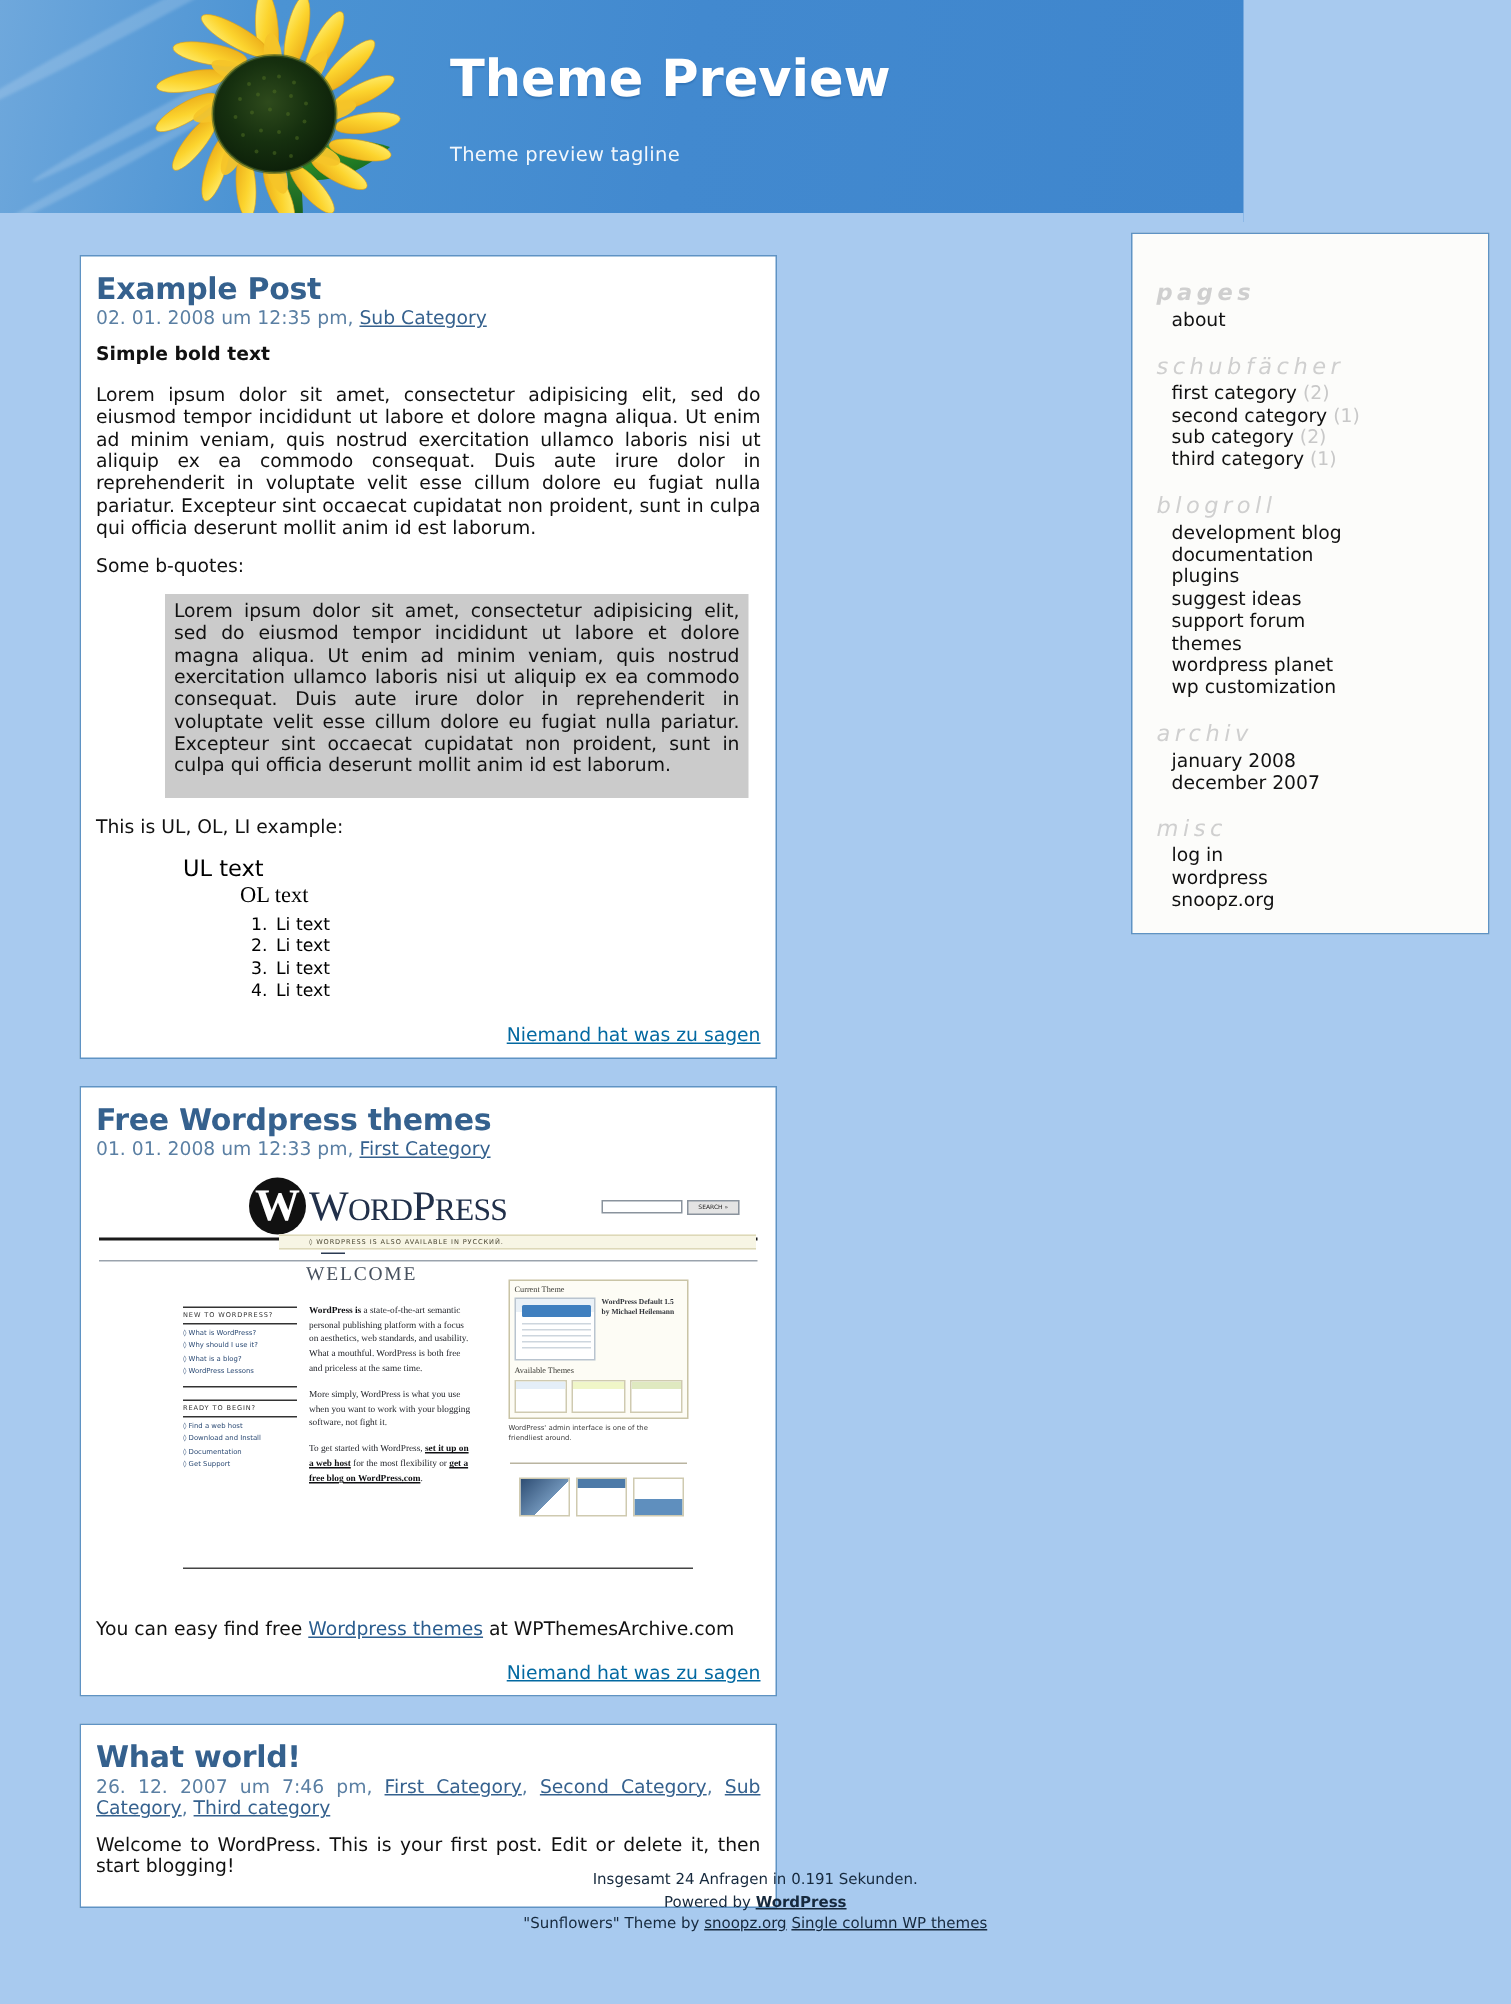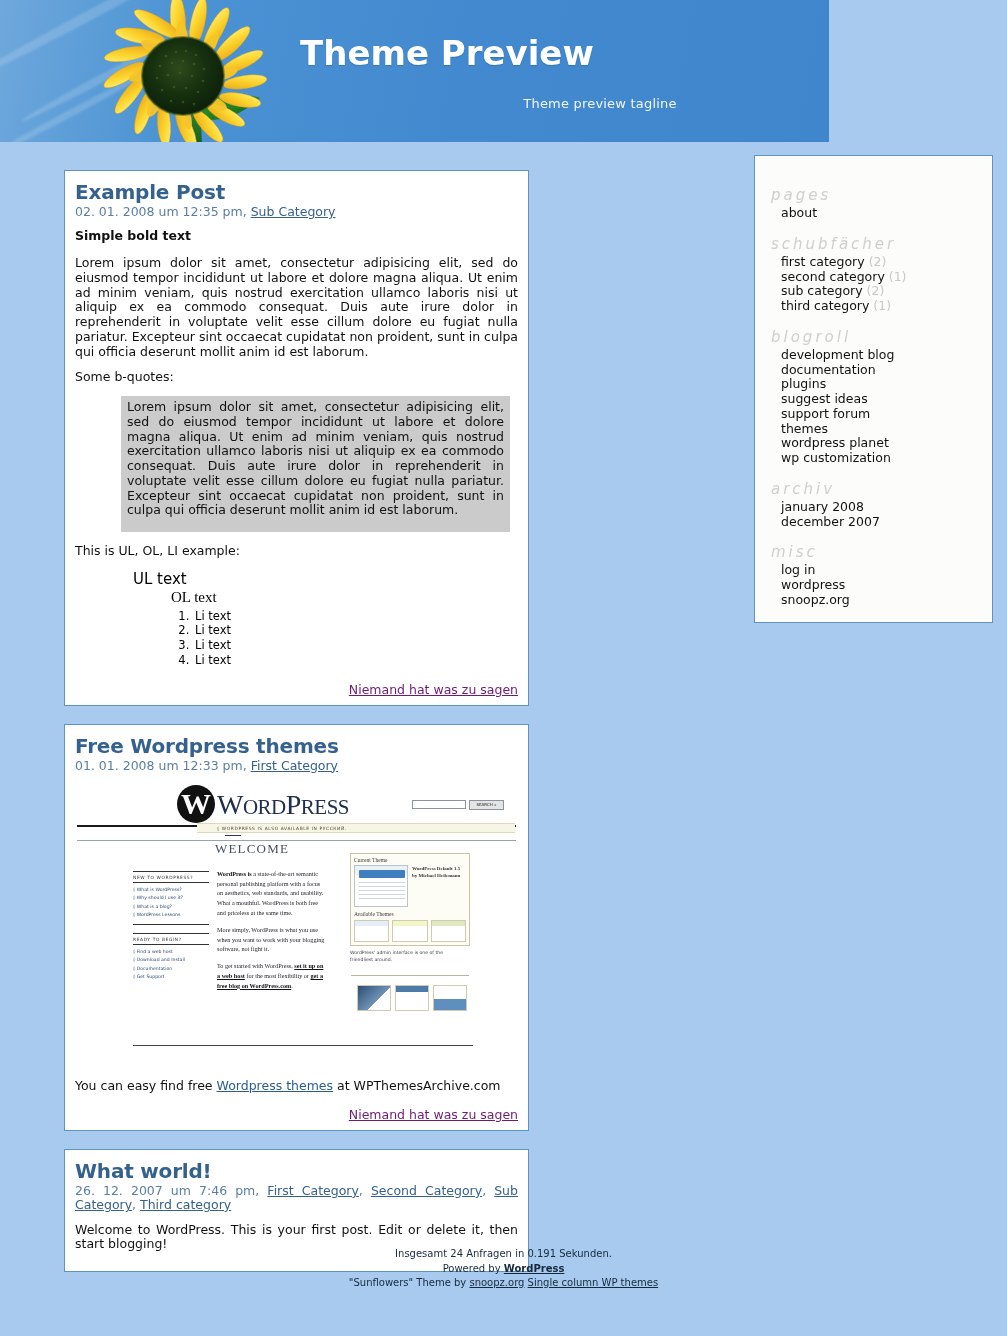--- a/index.html
+++ b/index.html
@@ -54,40 +54,39 @@
     letter-spacing: 0px;
     line-height: 1;
     text-shadow: 0 1px 1px rgba(0,60,120,0.25);
   }
   #blog-tagline {
     margin: 0;
     padding-top: 26px;
     font-size: 13px;
     color: #f2f7fc;
     letter-spacing: 0.2px;
-    text-align: center;
   }
   #header-bottom-edge {
     position: absolute;
     left: 0;
     bottom: 0;
     width: 1007px;
     height: 6px;
     background: #a8caef;
   }
 
   
   #page {
     position: relative;
     width: 1007px;
     height: 1148px;
   }
   #content {
     position: absolute;
-    left: 64px;
+    left: 53px;
     top: 22px;
     width: 465px;
   }
   #sidebar {
     position: absolute;
     left: 754px;
     top: 7px;
     width: 239px;
     background: #fcfcfa;
     border: 1px solid #5f93c4;
@@ -162,21 +161,21 @@
   .li-list > li {
     font-size: 11.5px;
     line-height: 1.28;
     padding-left: 2px;
   }
   .post-footer {
     text-align: right;
     font-size: 12.5px;
     margin-top: 14px;
   }
-  .post-footer a { color: #701a75; }
+  .post-footer a { color: #0369a1; }
   .post-trailing {
     font-size: 12.5px;
     margin: 8px 0 0 0;
     color: #111;
   }
 
   
   .wp-shot {
     width: 443px;
     height: 287px;
@@ -387,21 +386,21 @@
   .sb-heading {
     font-size: 15px;
     font-style: italic;
     color: #cfcfcf;
     letter-spacing: 3px;
     margin: 14px 0 2px 0;
     padding-left: 6px;
     font-weight: normal;
     font-family: "DejaVu Sans", sans-serif;
   }
-  .sb-heading.first { margin-top: 30px; }
+  .sb-heading.first { margin-top: 30px; font-weight: bold; }
   .sb-list { list-style: none; margin: 0; padding: 0 0 0 16px; }
   .sb-list li { font-size: 12.5px; line-height: 1.18; }
   .sb-list li a { color: #111; text-decoration: none; }
   .sb-count { color: #c8c8c8; }
 
   
   #footer {
     position: absolute;
     left: 0;
     bottom: 0;

